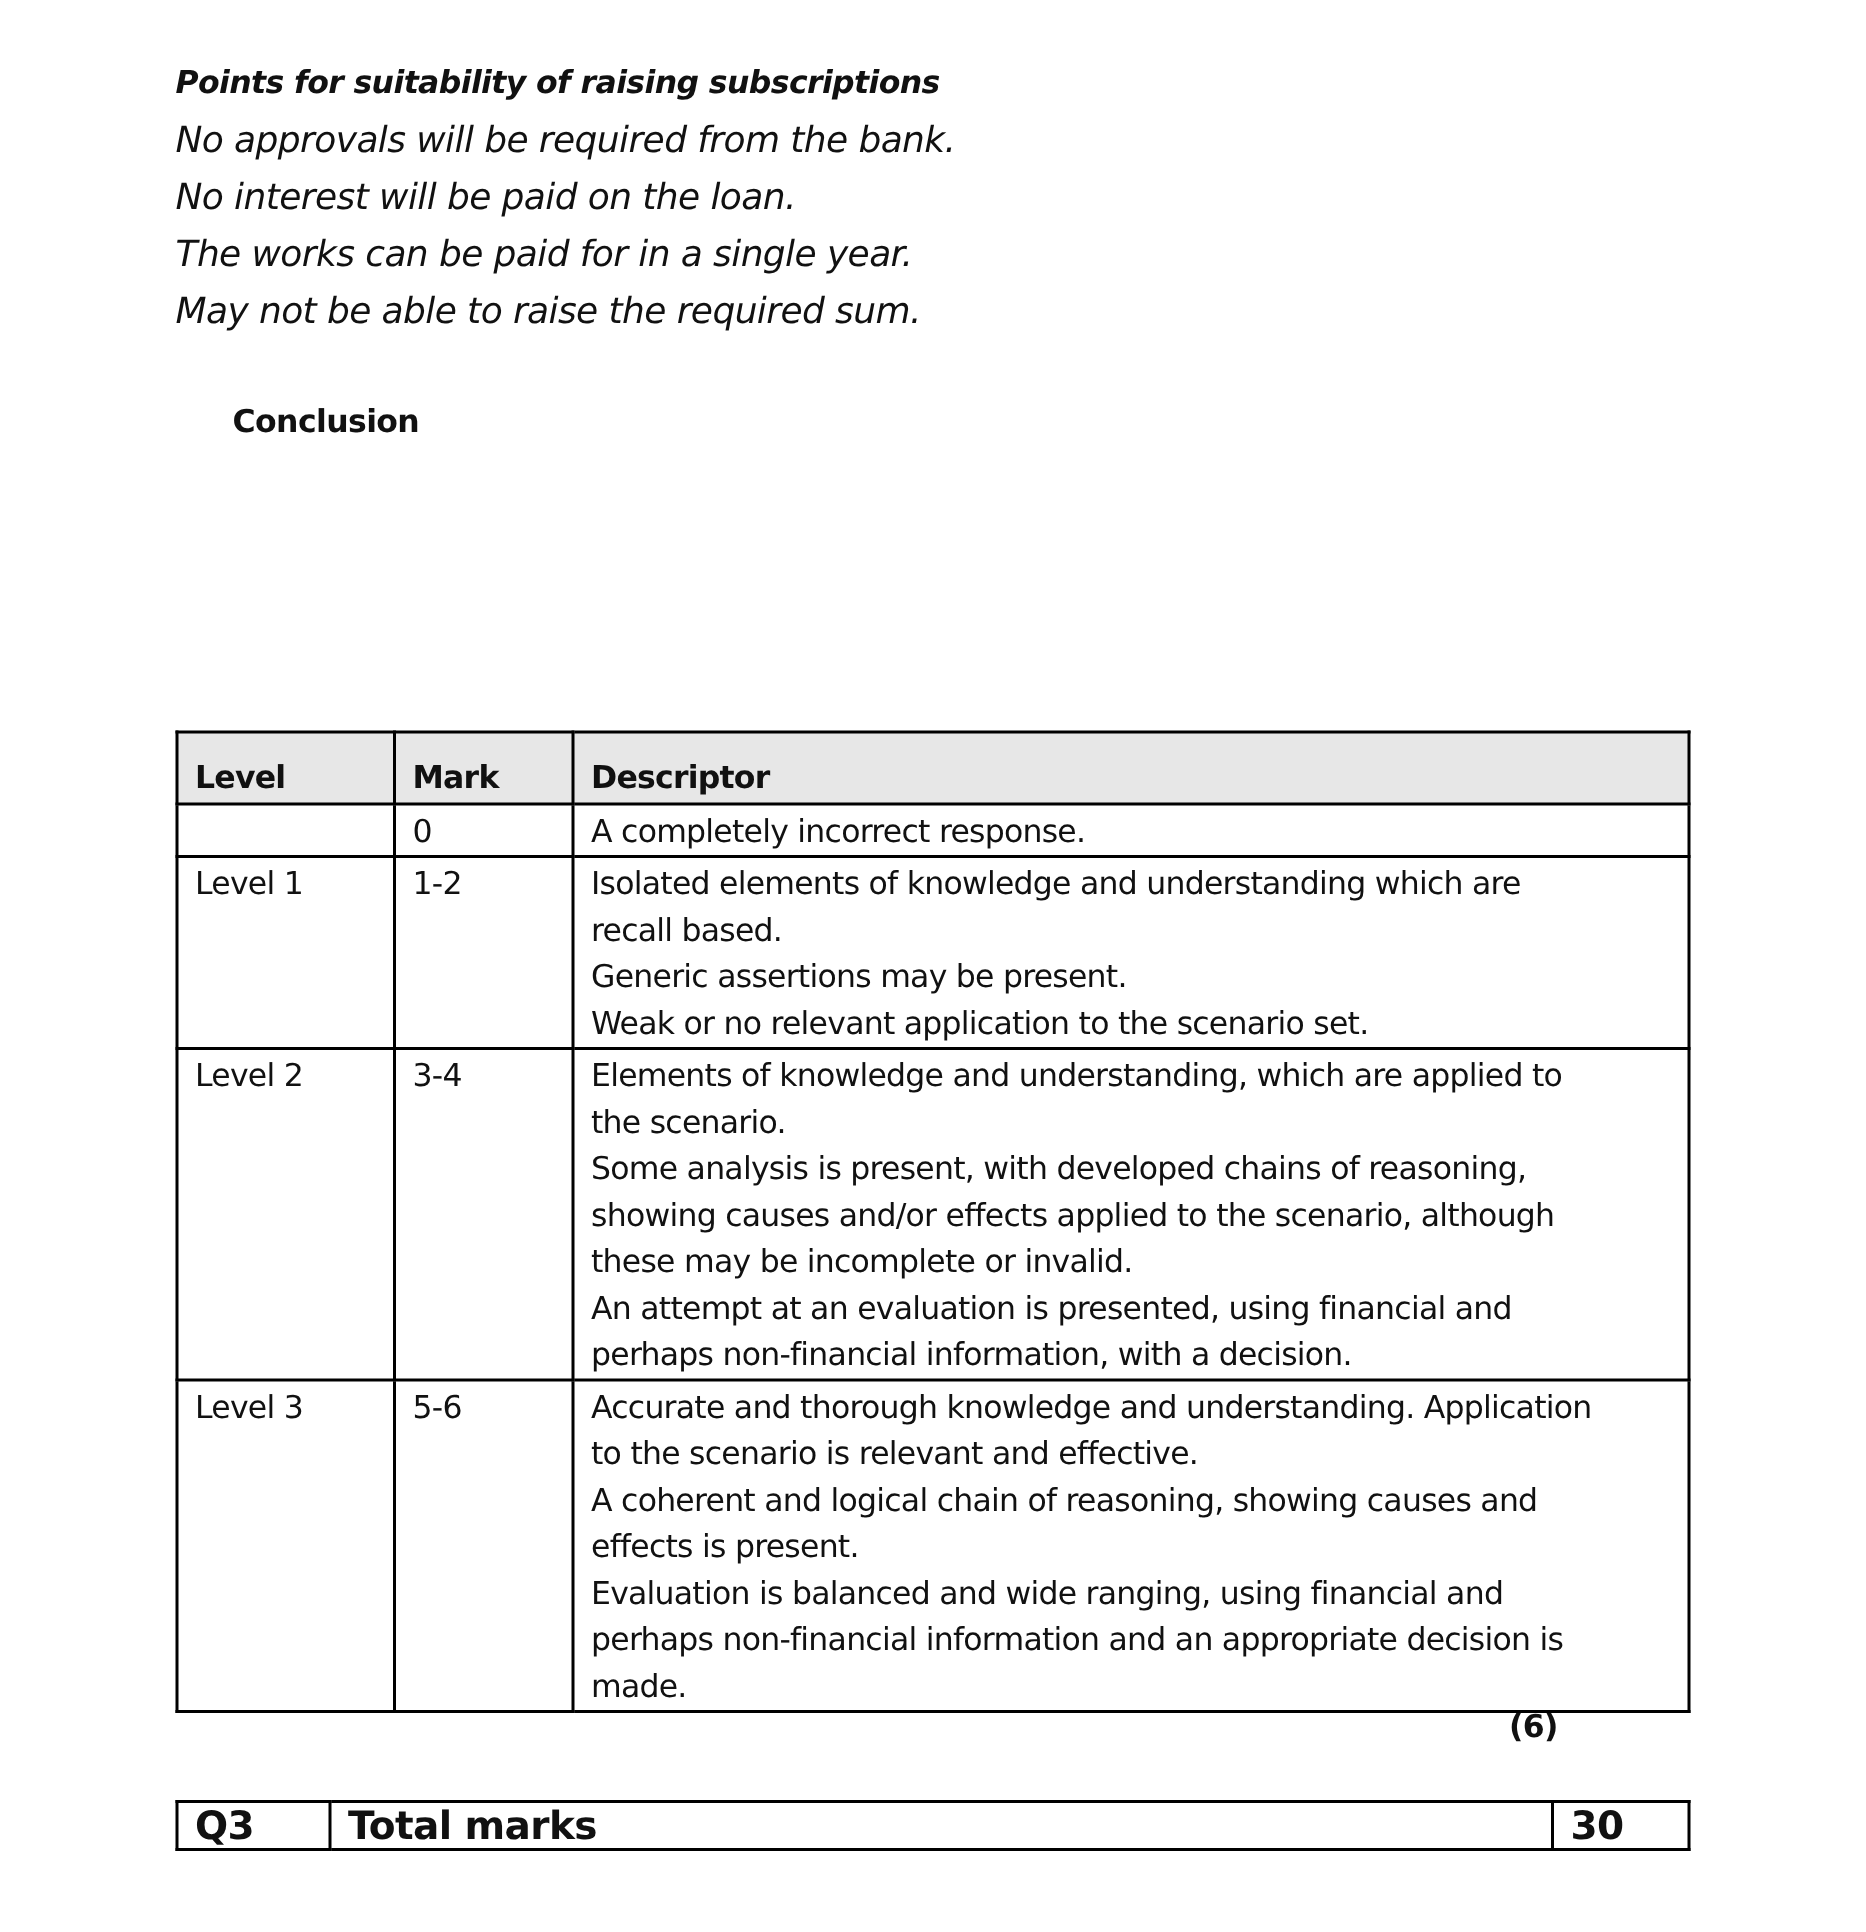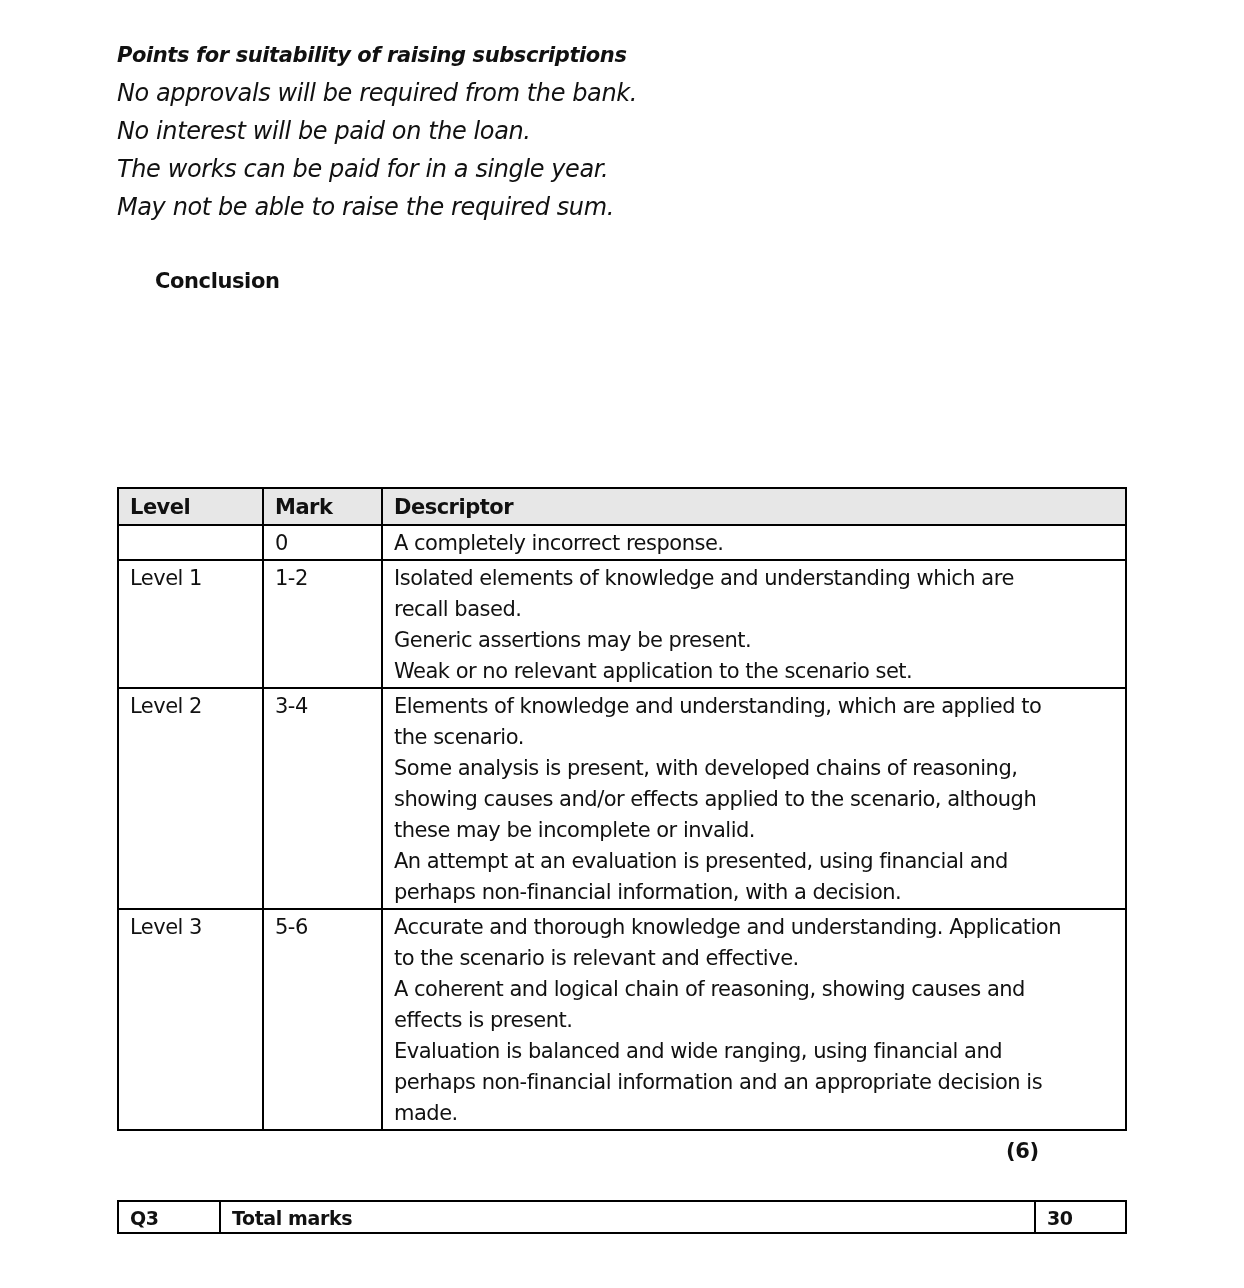--- a/index.html
+++ b/index.html
@@ -16,30 +16,30 @@
 
   table.levels {
     position: absolute; top: 487px; left: 0;
     width: 1010px; border-collapse: collapse;
     font-size: 21px; letter-spacing: -0.5px;
   }
   table.levels th, table.levels td {
     border: 2px solid #000; vertical-align: top; text-align: left;
     padding: 2px 11px 0 11px; line-height: 31px;
   }
-  table.levels th { background: #e7e7e7; font-weight: bold; height: 32px; padding-top: 3px; }
+  table.levels th { background: #e7e7e7; font-weight: bold; height: 32px; padding-top: 14px; }
   table.levels col.c1 { width: 145px; }
   table.levels col.c2 { width: 119px; }
   .desc-line { display: block; }
 
   .subtotal { position: absolute; top: 1139px; left: 889px; font-size: 21px; font-weight: bold; letter-spacing: -0.4px; }
 
   table.total {
     position: absolute; top: 1200px; left: 0; width: 1010px;
-    border-collapse: collapse; font-size: 19px; font-weight: bold; letter-spacing: -0.4px;
+    border-collapse: collapse; font-size: 26px; font-weight: bold; letter-spacing: -0.4px;
   }
   table.total td { border: 2px solid #000; padding: 2px 11px 0 11px; height: 28px; line-height: 28px; }
   table.total td.q { width: 78px; }
   table.total td.m { width: 67px; }
 </style>
 </head>
 <body>
 
 <div class="page">
 

